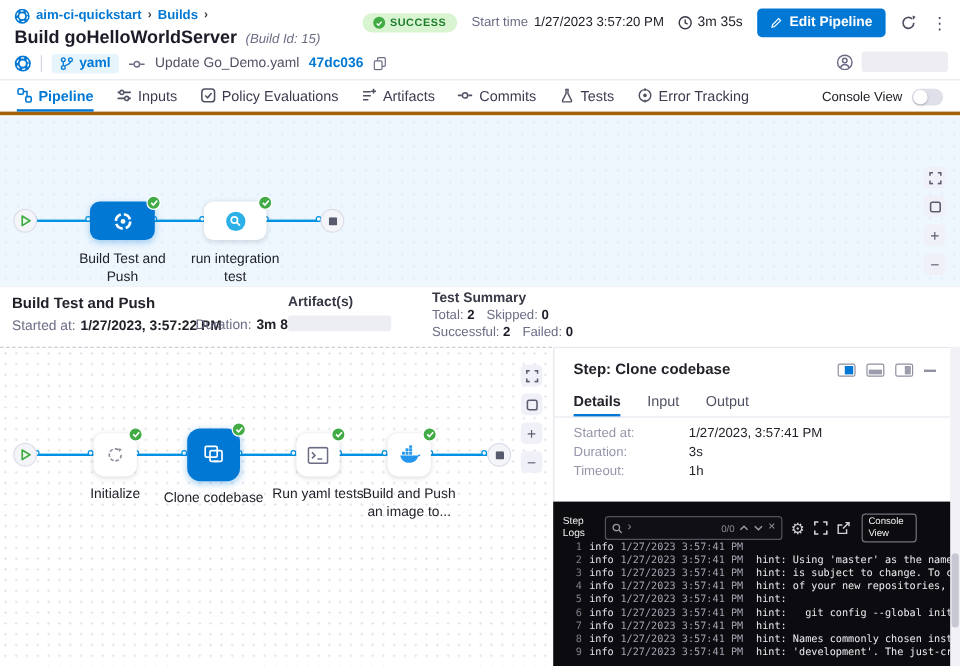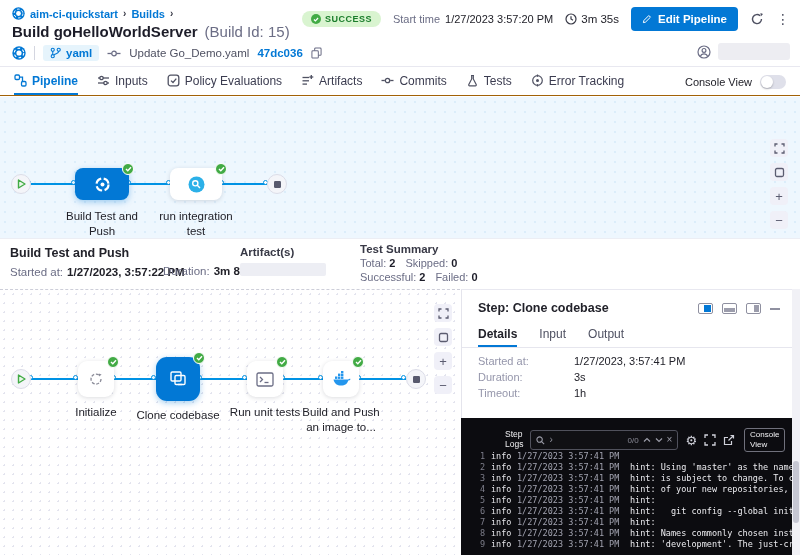--- a/index.html
+++ b/index.html
@@ -3,26 +3,26 @@
 <meta charset="utf-8">
 <style>
   * { margin:0; padding:0; box-sizing:border-box; }
   html,body { background:#e9eaef; }
   .app { position:relative; width:800px; height:555px; background:#fff; overflow:hidden;
          font-family:"Liberation Sans","DejaVu Sans",sans-serif; color:#22222a; }
   svg { display:block; }
 
   
   .header { position:absolute; top:0; left:0; right:0; height:67px; background:#fff; border-bottom:1px solid #e8e8f0; }
-  .crumbs { position:absolute; top:7px; left:12px; display:flex; align-items:center; gap:5px; font-size:11px; }
+  .crumbs { position:absolute; top:7px; left:12px; display:flex; align-items:flex-start; gap:5px; font-size:11px; }
   .crumb-link { color:#0278d5; font-weight:600; cursor:pointer; }
   .crumb-sep { color:#383946; font-size:10px; font-weight:700; }
   .title-row { position:absolute; top:23px; left:12px; display:flex; align-items:baseline; gap:7px; }
   .build-title { font-size:15px; font-weight:700; color:#1c1c28; }
-  .build-id { font-size:15px; color:#6b6d85; }
+  .build-id { font-size:11px; color:#6b6d85;font-style:italic; }
   .repo-row { position:absolute; top:45px; left:12px; display:flex; align-items:center; gap:8px; font-size:11.5px; }
   .chip { display:flex; align-items:center; gap:5px; background:#e6f4fc; color:#0278d5; font-weight:600;
           padding:2px 7px; border-radius:3px; cursor:pointer; }
   .chip-sep { width:1px; height:14px; background:#d4d6e0; }
   .commit-msg { color:#4f5162; }
   .commit-sha { color:#0278d5; font-weight:600; cursor:pointer; }
   .hdr-r1 { position:absolute; top:7px; right:10px; display:flex; align-items:center; gap:12px; }
   .status-pill { display:flex; align-items:center; gap:4px; background:#d9f4d0; color:#1b7d2c;
                  font-size:9px; font-weight:700; letter-spacing:.5px; padding:3px 9px; border-radius:9px; }
   .dot-check { width:10px; height:10px; border-radius:50%; background:#42ab45; display:flex; align-items:center; justify-content:center; }
@@ -32,21 +32,21 @@
   .elapsed { display:flex; align-items:center; gap:4px; font-size:11.5px; color:#22222a; }
   .btn-primary { display:flex; align-items:center; gap:6px; background:#0278d5; color:#fff; font-size:11.5px;
                  font-weight:600; height:24px; padding:0 11px; border-radius:4px; border:none; cursor:pointer; }
   .icon-btn { color:#4f5162; cursor:pointer; display:flex; align-items:center; }
   .kebab { font-size:14px; color:#4f5162; cursor:pointer; line-height:1; }
   .hdr-r2 { position:absolute; top:43px; right:10px; display:flex; align-items:center; gap:7px; }
   .blur-user { width:72px; height:17px; background:#ededf2; border-radius:3px; }
 
   
   .tabbar { position:absolute; top:68px; left:0; right:0; height:28px; display:flex; align-items:stretch;
-            gap:19px; padding:0 14px; border-bottom:1px solid #a16207; background:#fff; }
+            gap:19px; padding:0 14px; border-bottom:3px solid #a16207; background:#fff; }
   .tab { display:flex; align-items:center; gap:5px; font-size:12px; color:#3b3c50; cursor:pointer;
          border-bottom:2px solid transparent; }
   .tab.active { color:#0278d5; font-weight:700; border-bottom-color:#0278d5; }
   .tabbar-right { margin-left:auto; display:flex; align-items:center; gap:8px; }
   .cv-label { font-size:11px; color:#22222a; }
   .toggle { width:26px; height:14px; border-radius:7px; background:#dfe0ea; position:relative; cursor:pointer; }
   .toggle .knob { position:absolute; left:1px; top:1px; width:12px; height:12px; border-radius:50%;
                   background:#fff; box-shadow:0 1px 2px rgba(0,0,0,.25); }
 
   
@@ -99,21 +99,21 @@
   .sp-tab { font-size:12px; color:#4f5162; display:flex; align-items:center; cursor:pointer;
             border-bottom:2px solid transparent; }
   .sp-tab.active { color:#22222a; font-weight:700; border-bottom-color:#0278d5; }
   .sp-rows { position:absolute; top:66px; left:16px; right:10px; }
   .sp-row { display:flex; margin-bottom:5px; font-size:11px; line-height:11px; }
   .sp-row .k { width:96px; color:#9596ab; }
   .sp-row .v { color:#22222a; }
 
   
   .console { position:absolute; left:461px; top:418px; width:331px; height:137px; background:#0c0c10; }
-  .con-head { display:flex; align-items:center; gap:7px; padding:17px 8px 3px 8px; height:30px;margin-left:36px; }
+  .con-head { display:flex; align-items:center; gap:7px; padding:17px 8px 3px 8px; height:30px; }
   .steplogs { width:28px; font-size:8.5px; line-height:1.15; color:#f0f0f2; }
   .searchbox { width:148px; height:20px; border:1px solid #50515c; border-radius:3px; background:#101014;
                display:flex; align-items:center; gap:4px; padding:0 5px; }
   .searchbox input { flex:1; min-width:10px; background:transparent; border:none; outline:none;
                      color:#e8e8ea; font-size:9px; font-family:"DejaVu Sans Mono",monospace; }
   .s-count { font-size:8px; color:#8b8c98; }
   .s-caret { font-size:10px; color:#8b8c98; line-height:1; }
   .s-x { font-size:10px; color:#9b9ca8; cursor:pointer; line-height:1; }
   .con-ic { color:#d0d1da; cursor:pointer; display:flex; align-items:center; }
   .gear { font-size:13px; line-height:1; color:#d0d1da; cursor:pointer; }
@@ -509,21 +509,21 @@
     </div>
 
     <div class="term-node" style="left:406px;top:79px;">
       <svg width="7" height="7" viewBox="0 0 7 7">
           <rect x="0" y="0" width="7" height="7" rx="1.2" fill="#585a6e"></rect>
         </svg>
     </div>
 
     <div class="n-label" style="left:50px;top:115px;">Initialize</div>
     <div class="n-label" style="left:132px;top:118px;">Clone codebase</div>
-    <div class="n-label" style="left:219px;top:115px;">Run unit tests</div>
+    <div class="n-label" style="left:219px;top:115px;">Run yaml tests</div>
     <div class="n-label" style="left:295px;top:115px;">Build and Push an image to...</div>
 
     <div class="cv-ctrl" style="right:8px;top:14px;">
       <span class="cv-btn">
         <svg width="11" height="11" viewBox="0 0 11 11">
             <path d="M1,3.5 V1 H3.5 M7.5,1 H10 V3.5 M10,7.5 V10 H7.5 M3.5,10 H1 V7.5" fill="none" stroke="#5b5c70" stroke-width="1.3"></path>
           </svg>
       </span>
       <span class="cv-btn">
         <svg width="11" height="11" viewBox="0 0 11 11">

